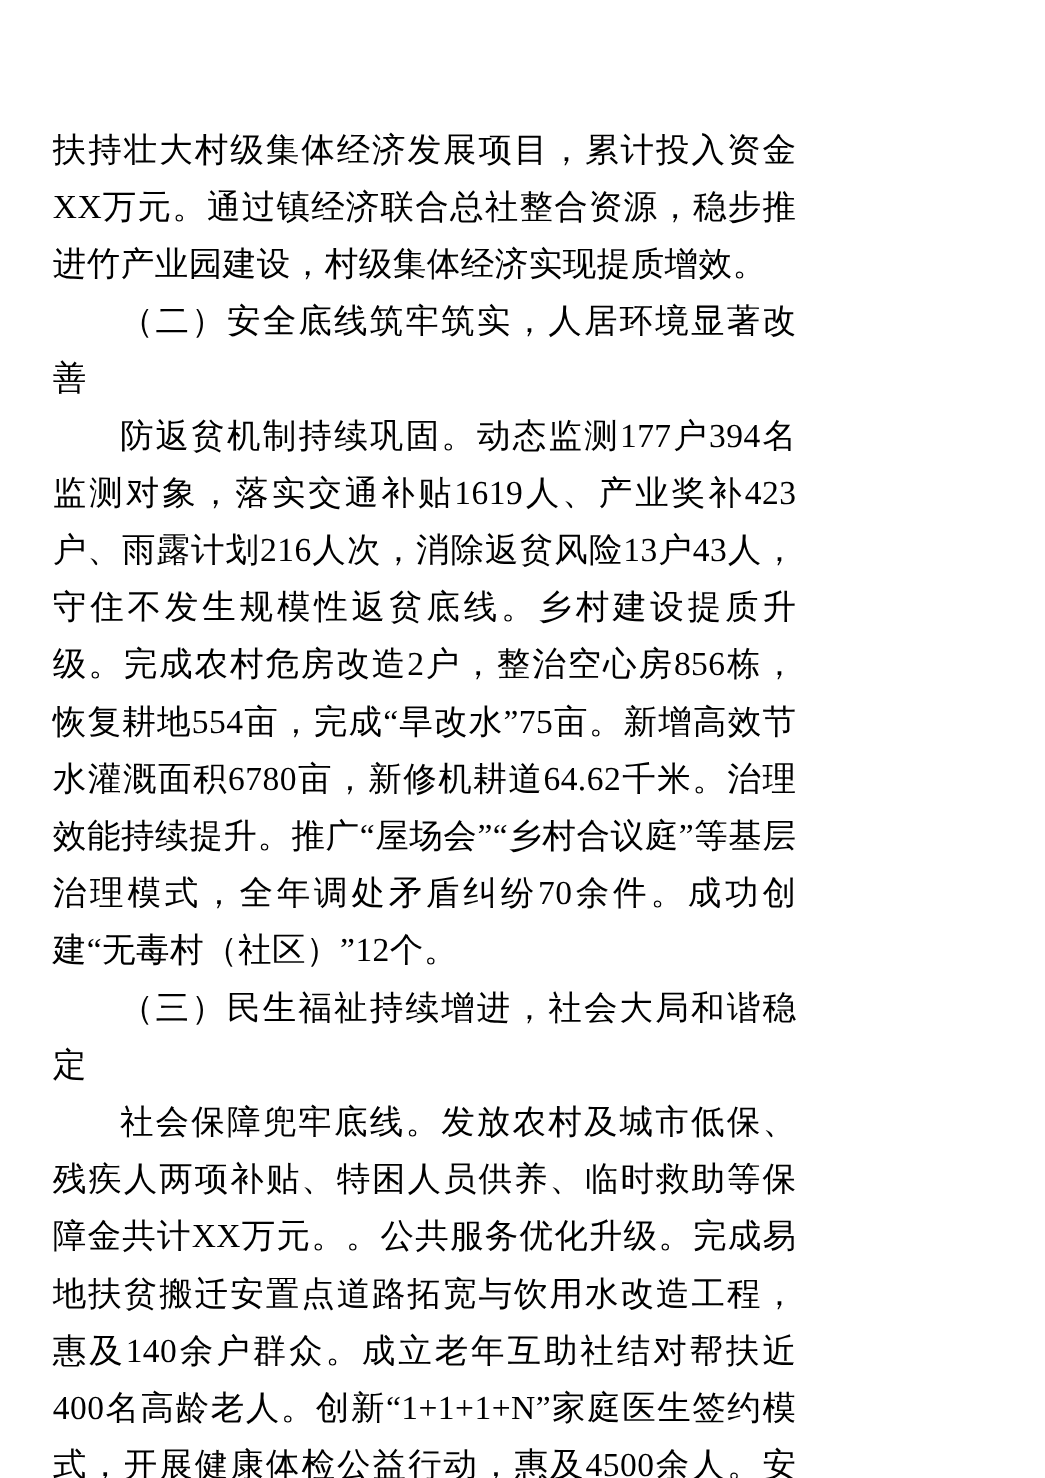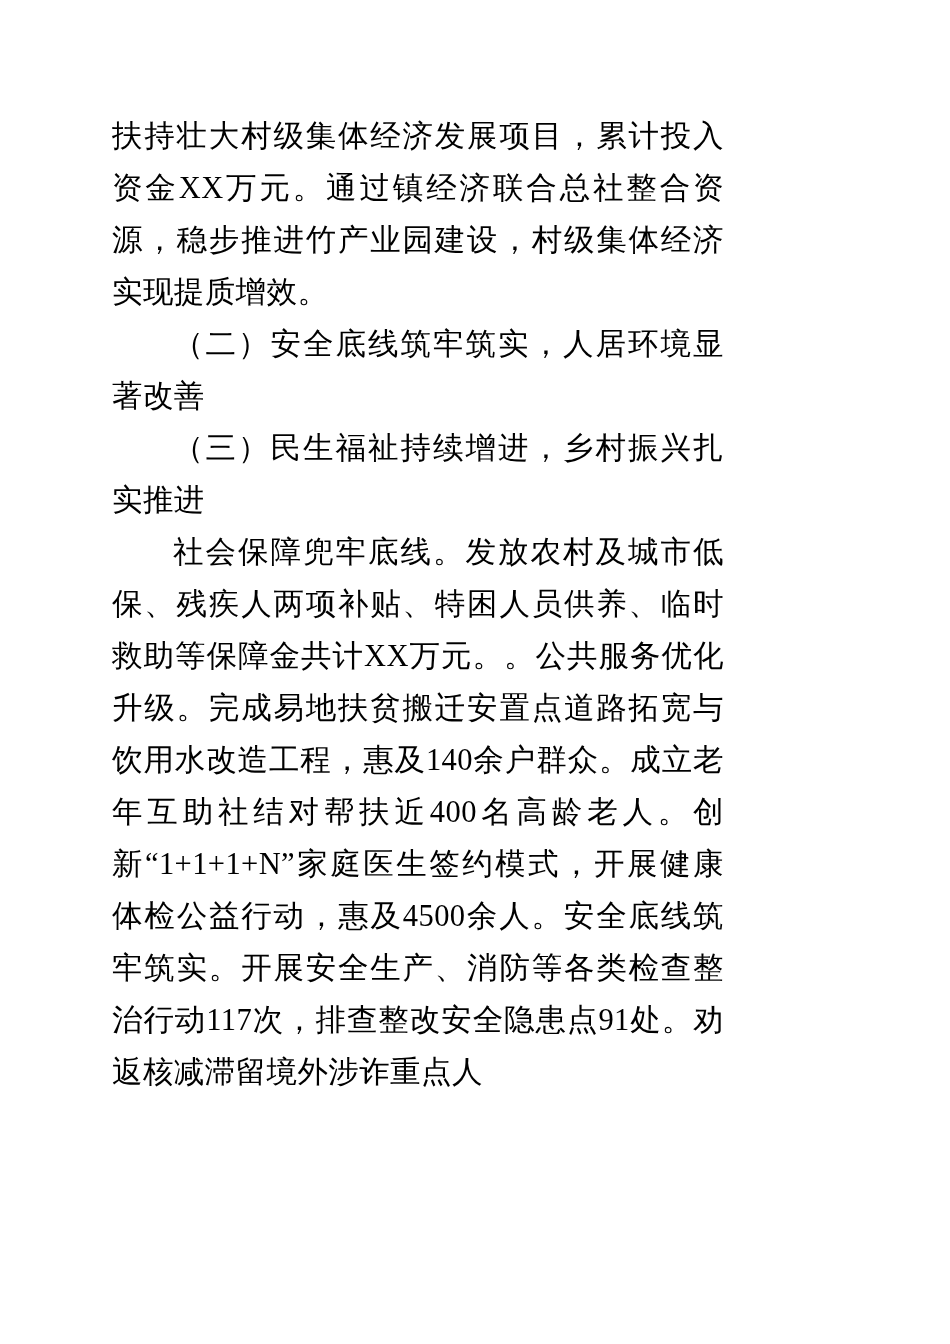--- a/index.html
+++ b/index.html
@@ -6,21 +6,21 @@
     margin: 0;
     padding: 0;
     background: #ffffff;
   }
   .page {
     width: 820px;
     height: 1344px;
     background: #ffffff;
     position: relative;
     box-sizing: border-box;
-    padding: 110px 96px 40px 112px;
+    padding: 110px 96px 40px 48px;
     font-family: "Liberation Serif", "DejaVu Serif", serif;
     color: #000000;
     overflow: hidden;
   }
   .doc-body {
     font-size: 30.5px;
     line-height: 52px;
     letter-spacing: 0.4px;
     text-align: justify;
     text-justify: inter-ideograph;
@@ -42,19 +42,20 @@
 </head>
 <body>
 
 <div class="page">
   <div class="doc-body">
 
     <p class="flow">扶持壮大村级集体经济发展项目，累计投入资金XX万元。通过镇经济联合总社整合资源，稳步推进竹产业园建设，村级集体经济实现提质增效。</p>
 
     <p class="heading">（二）安全底线筑牢筑实，人居环境显著改善</p>
 
+    <p class="para">防返贫机制持续巩固。动态监测177户394名监测对象，落实交通补贴1619人、产业奖补423户、雨露计划216人次，消除返贫风险13户43人，守住不发生规模性返贫底线。乡村建设提质升级。完成农村危房改造2户，整治空心房856栋，恢复耕地554亩，完成“旱改水”75亩。新增高效节水灌溉面积6780亩，新修机耕道64.62千米。治理效能持续提升。推广“屋场会”“乡村合议庭”等基层治理模式，全年调处矛盾纠纷70余件。成功创建“无毒村（社区）”12个。</p>
 
-    <p class="heading">（三）民生福祉持续增进，乡村振兴扎实推进</p>
+    <p class="heading">（三）民生福祉持续增进，社会大局和谐稳定</p>
 
     <p class="para">社会保障兜牢底线。发放农村及城市低保、残疾人两项补贴、特困人员供养、临时救助等保障金共计XX万元。。公共服务优化升级。完成易地扶贫搬迁安置点道路拓宽与饮用水改造工程，惠及140余户群众。成立老年互助社结对帮扶近400名高龄老人。创新“1+1+1+N”家庭医生签约模式，开展健康体检公益行动，惠及4500余人。安全底线筑牢筑实。开展安全生产、消防等各类检查整治行动117次，排查整改安全隐患点91处。劝返核减滞留境外涉诈重点人</p>
 
   </div>
 </div>
 
 </body></html>

